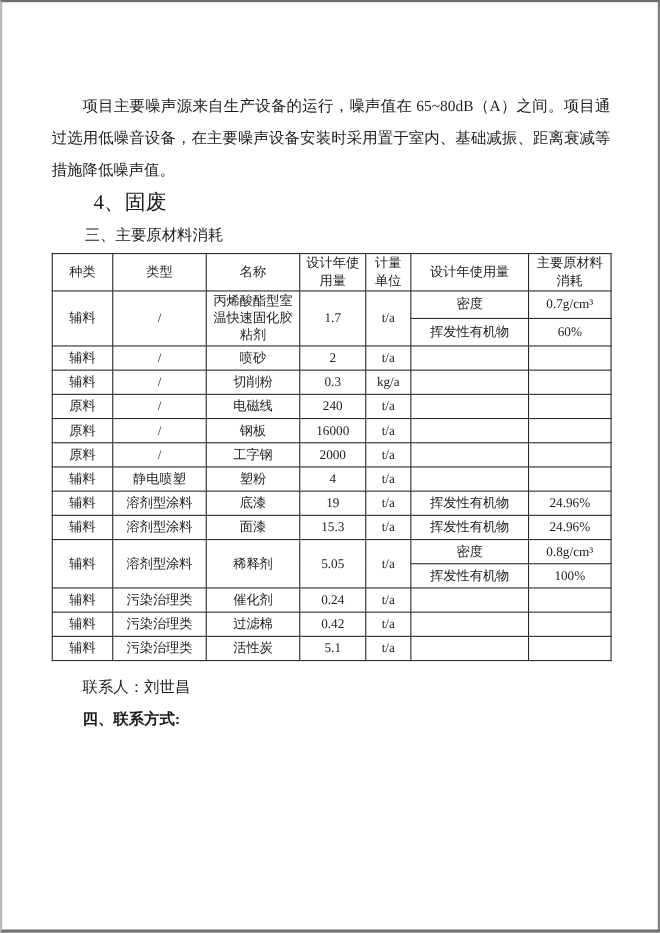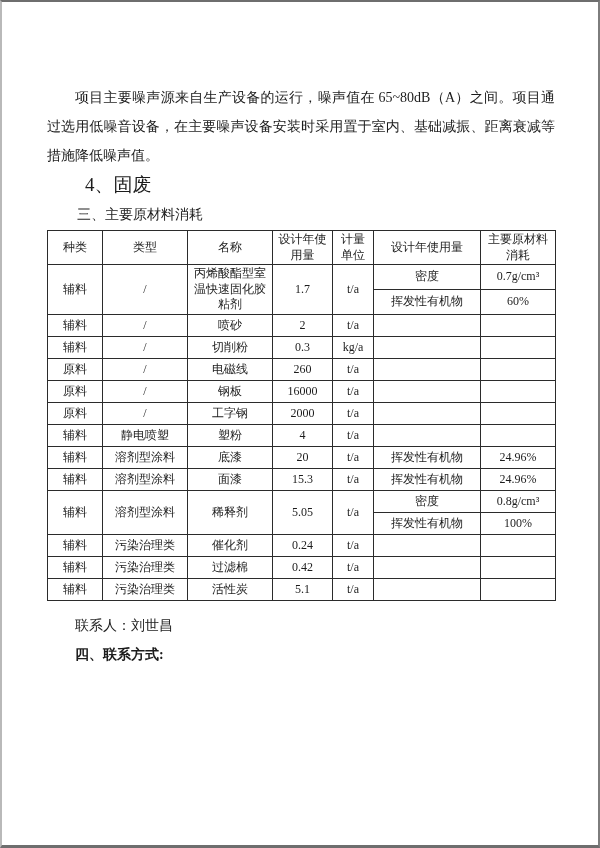--- a/index.html
+++ b/index.html
@@ -145,21 +145,21 @@
           <td>切削粉</td>
           <td>0.3</td>
           <td>kg/a</td>
           <td></td>
           <td></td>
         </tr>
         <tr class="r-std">
           <td>原料</td>
           <td>/</td>
           <td>电磁线</td>
-          <td>260</td>
+          <td>240</td>
           <td>t/a</td>
           <td></td>
           <td></td>
         </tr>
         <tr class="r-std">
           <td>原料</td>
           <td>/</td>
           <td>钢板</td>
           <td>16000</td>
           <td>t/a</td>
@@ -181,21 +181,21 @@
           <td>塑粉</td>
           <td>4</td>
           <td>t/a</td>
           <td></td>
           <td></td>
         </tr>
         <tr class="r-std">
           <td>辅料</td>
           <td>溶剂型涂料</td>
           <td>底漆</td>
-          <td>20</td>
+          <td>19</td>
           <td>t/a</td>
           <td>挥发性有机物</td>
           <td>24.96%</td>
         </tr>
         <tr class="r-std">
           <td>辅料</td>
           <td>溶剂型涂料</td>
           <td>面漆</td>
           <td>15.3</td>
           <td>t/a</td>

